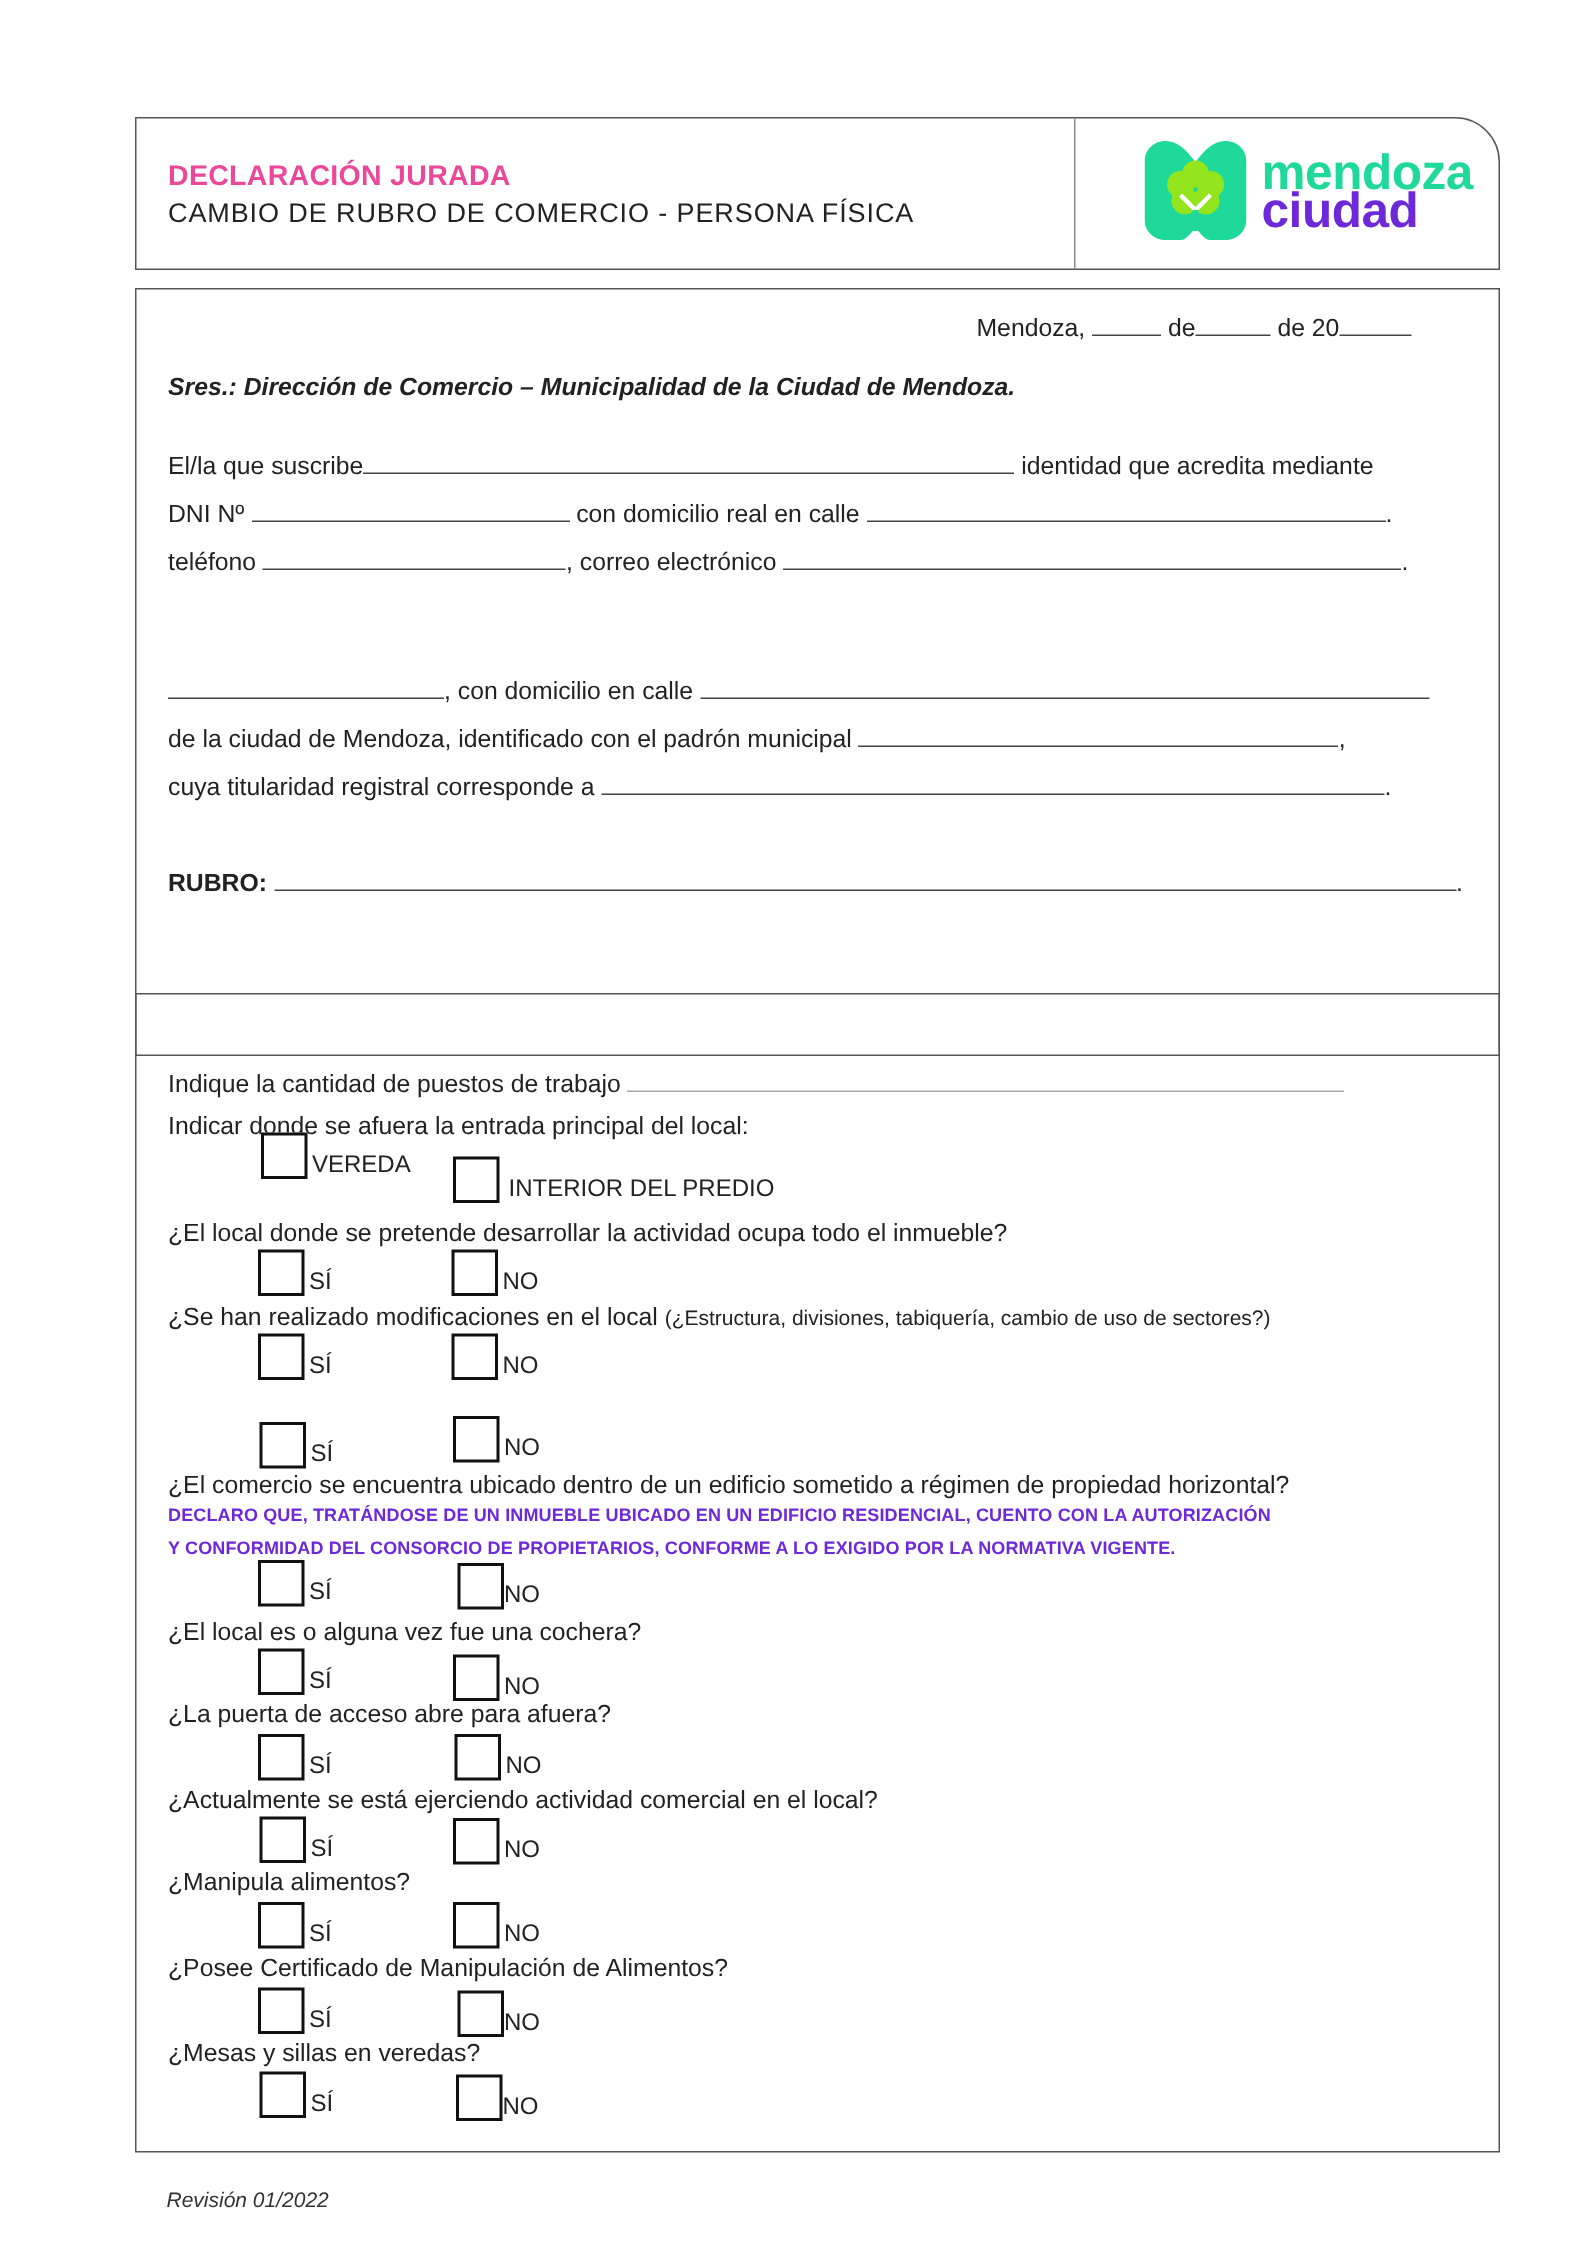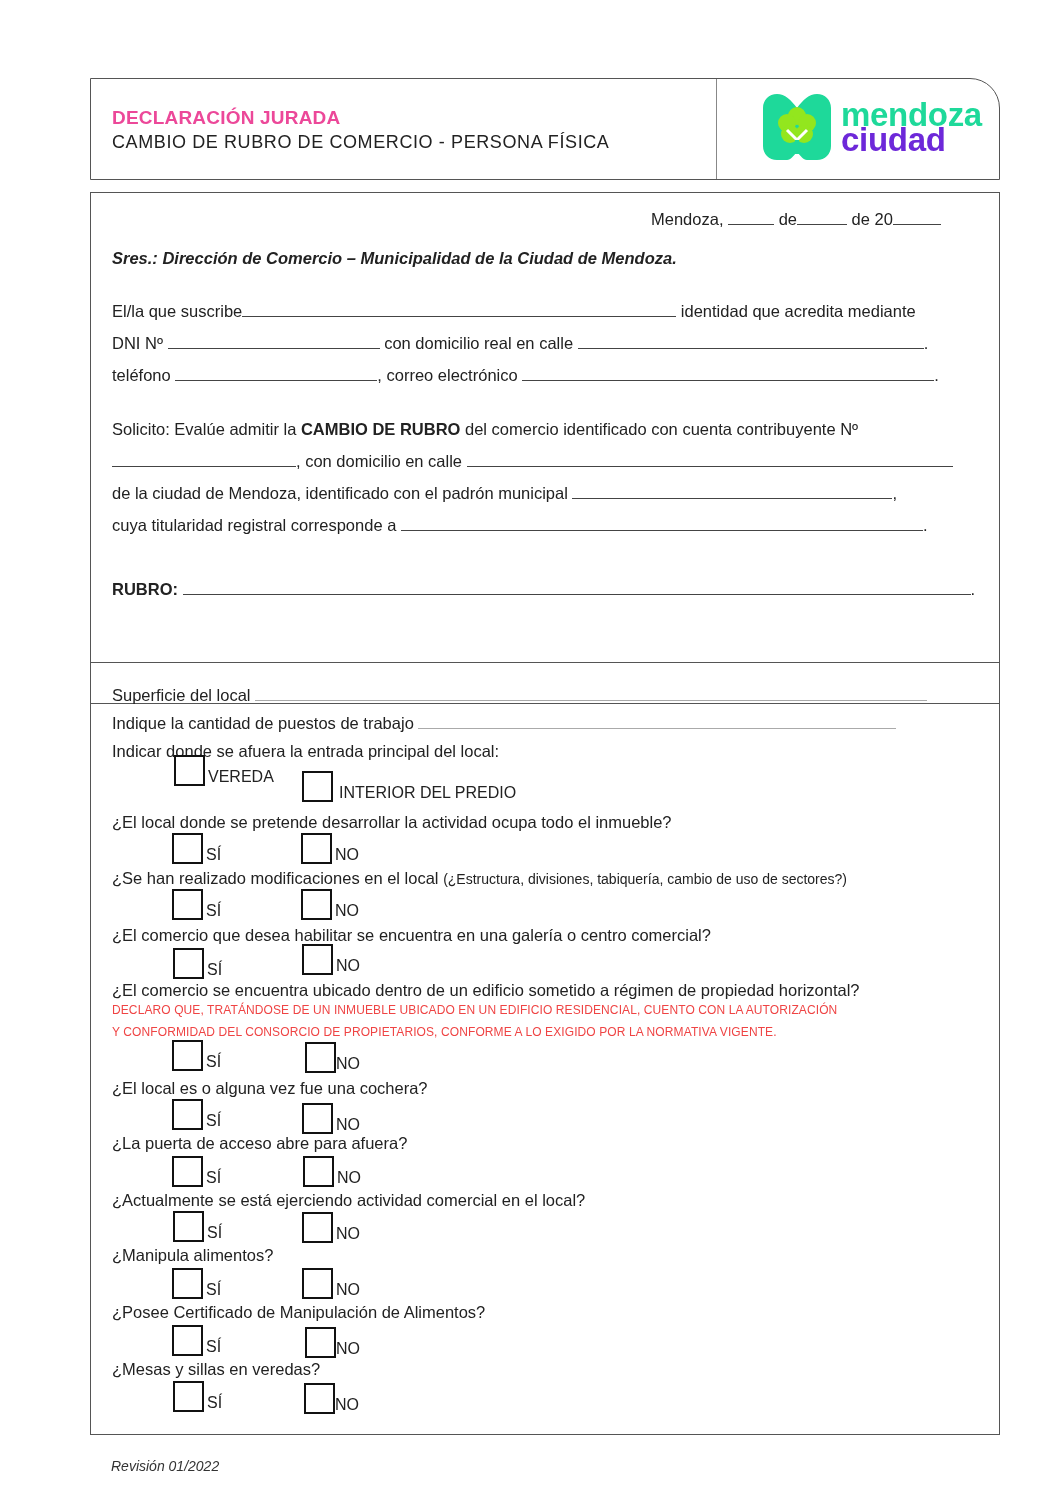--- a/index.html
+++ b/index.html
@@ -25,21 +25,21 @@
   .box2 { top: 662px; height: 773px; }
 
   .line { position: absolute; font-size: 16.5px; color: #222; white-space: nowrap; line-height: 20px; }
   .blank { display: inline-block; border-bottom: 1px solid #444; height: 15px; vertical-align: baseline; }
   .blank.light { border-bottom-color: #aaa; }
   .b { font-weight: bold; }
   .it { font-style: italic; font-weight: bold; }
 
   .q { position: absolute; left: 21px; font-size: 16.5px; color: #222; white-space: nowrap; line-height: 20px; }
   .q small { font-size: 14px; }
-  .note { position: absolute; left: 21px; font-size: 12px; color: #ef4444; white-space: nowrap; letter-spacing: 0.1px; }
+  .note { position: absolute; left: 21px; font-size: 12px; color: #6d28d9; white-space: nowrap; letter-spacing: 0.1px; font-weight: bold; }
   .opt { position: absolute; font-size: 16px; color: #222; display: flex; align-items: flex-end; }
   .cb { display: inline-block; width: 31px; height: 31px; border: 2px solid #111; margin-right: 3px; background: #fff; }
   .footer { position: absolute; left: 111px; top: 1458px; font-size: 14px; font-style: italic; color: #333; }
 </style>
 </head>
 <body>
 
 <div class="header-box">
   <div class="header-left">
     <div class="header-title">DECLARACIÓN JURADA</div>
@@ -87,25 +87,20 @@
     <span class="blank" style="width:346px;"></span><span>.</span>
   </div>
 
   <div class="line" style="left:21px; top:172px;">
     <span>teléfono</span>
     <span class="blank" style="width:202px;"></span><span>,</span>
     <span>correo electrónico</span>
     <span class="blank" style="width:412px;"></span><span>.</span>
   </div>
 
-  <div class="line" style="left:21px; top:226px;">
-    <span>Solicito: Evalúe admitir la</span>
-    <span class="b">CAMBIO DE RUBRO</span>
-    <span>del comercio identificado con cuenta contribuyente Nº</span>
-  </div>
 
   <div class="line" style="left:21px; top:258px;">
     <span class="blank" style="width:184px;"></span><span>,</span>
     <span>con domicilio en calle</span>
     <span class="blank" style="width:486px;"></span>
   </div>
 
   <div class="line" style="left:21px; top:290px;">
     <span>de la ciudad de Mendoza, identificado con el padrón municipal</span>
     <span class="blank" style="width:320px;"></span><span>,</span>
@@ -116,24 +111,20 @@
     <span class="blank" style="width:522px;"></span><span>.</span>
   </div>
 
   <div class="line" style="left:21px; top:386px;">
     <span class="b">RUBRO:</span>
     <span class="blank" style="width:788px;"></span><span>.</span>
   </div>
 </div>
 
 <div class="box box2">
-  <div class="q" style="top:22px;">
-    <span>Superficie del local</span>
-    <span class="blank light" style="width:672px;"></span>
-  </div>
   <div class="q" style="top:50px;">
     <span>Indique la cantidad de puestos de trabajo</span>
     <span class="blank light" style="width:478px;"></span>
   </div>
   <div class="q" style="top:78px;">Indicar donde se afuera la entrada principal del local:</div>
   <div class="opt" style="left:83px; top:92px;">
     <span class="cb"></span>
       <span>VEREDA</span>
   </div>
   <div class="opt" style="left:211px; top:108px;">
@@ -157,21 +148,20 @@
   </div>
   <div class="opt" style="left:81px; top:226px;">
       <span class="cb"></span>
       <span>SÍ</span>
     </div>
   <div class="opt" style="left:210px; top:226px;">
       <span class="cb"></span>
       <span>NO</span>
     </div>
 
-  <div class="q" style="top:262px;">¿El comercio que desea habilitar se encuentra en una galería o centro comercial?</div>
   <div class="opt" style="left:82px; top:285px;">
       <span class="cb"></span>
       <span>SÍ</span>
     </div>
   <div class="opt" style="left:211px; top:281px;">
       <span class="cb"></span>
       <span>NO</span>
     </div>
 
   <div class="q" style="top:317px;">¿El comercio se encuentra ubicado dentro de un edificio sometido a régimen de propiedad horizontal?</div>

